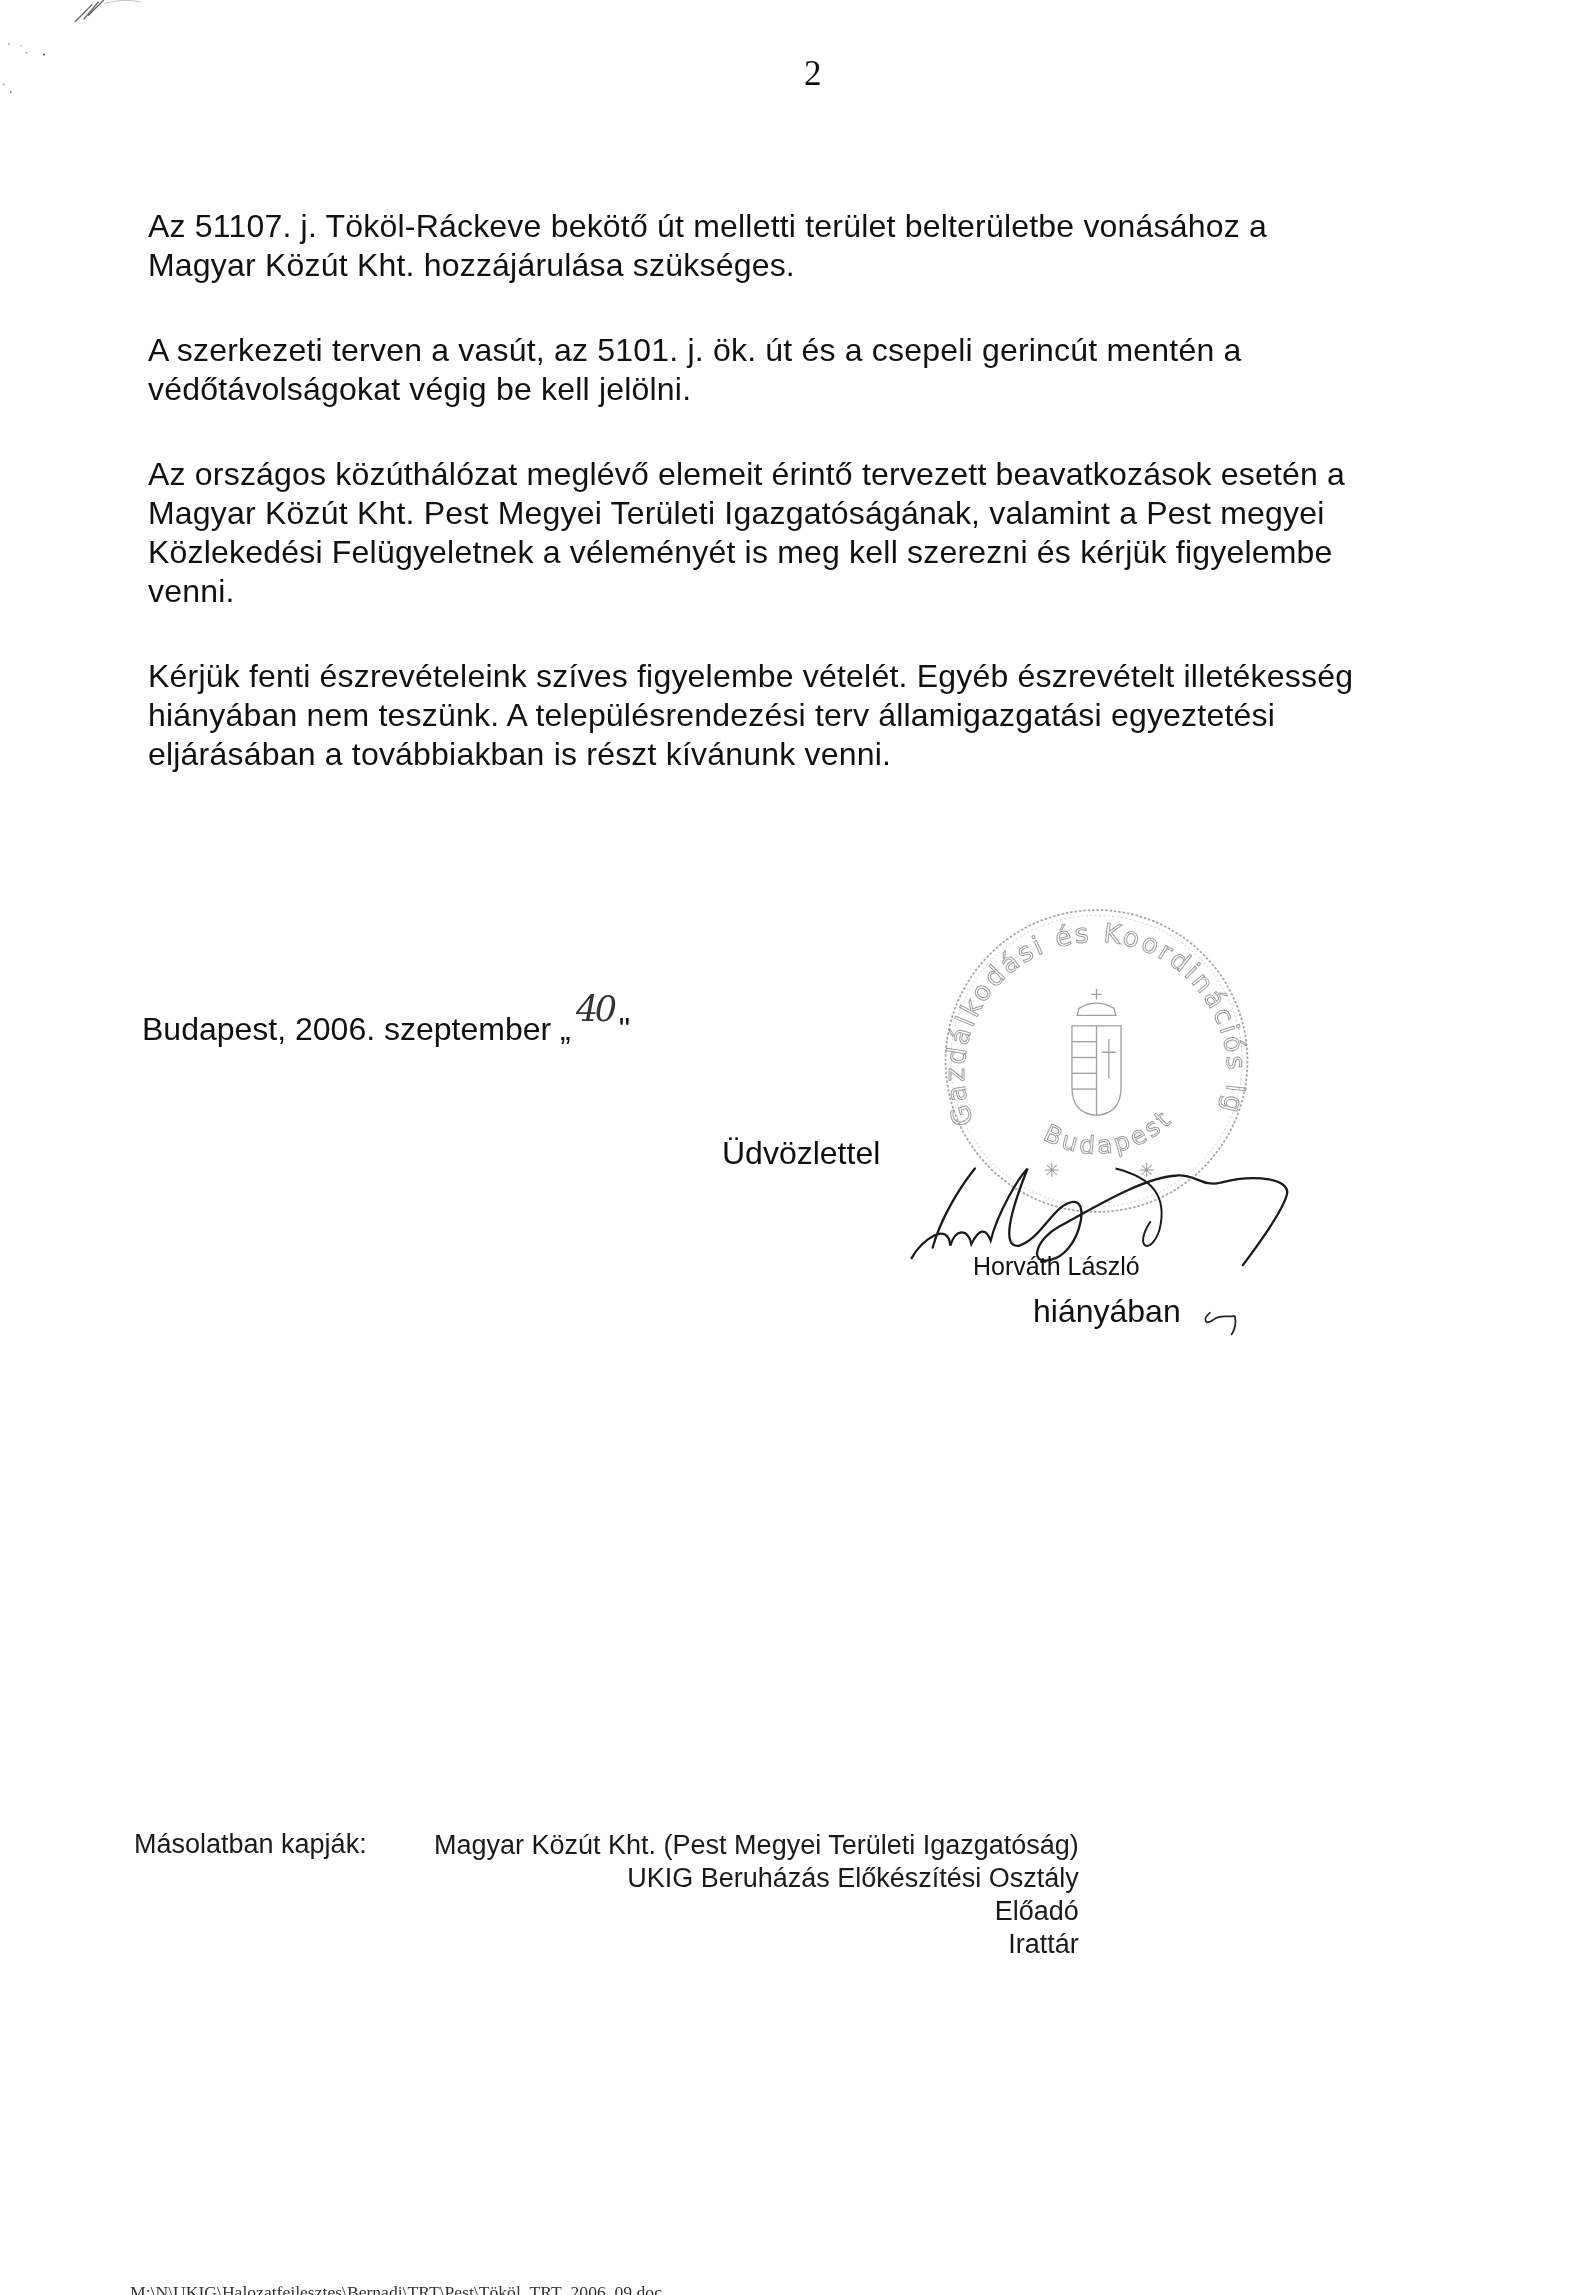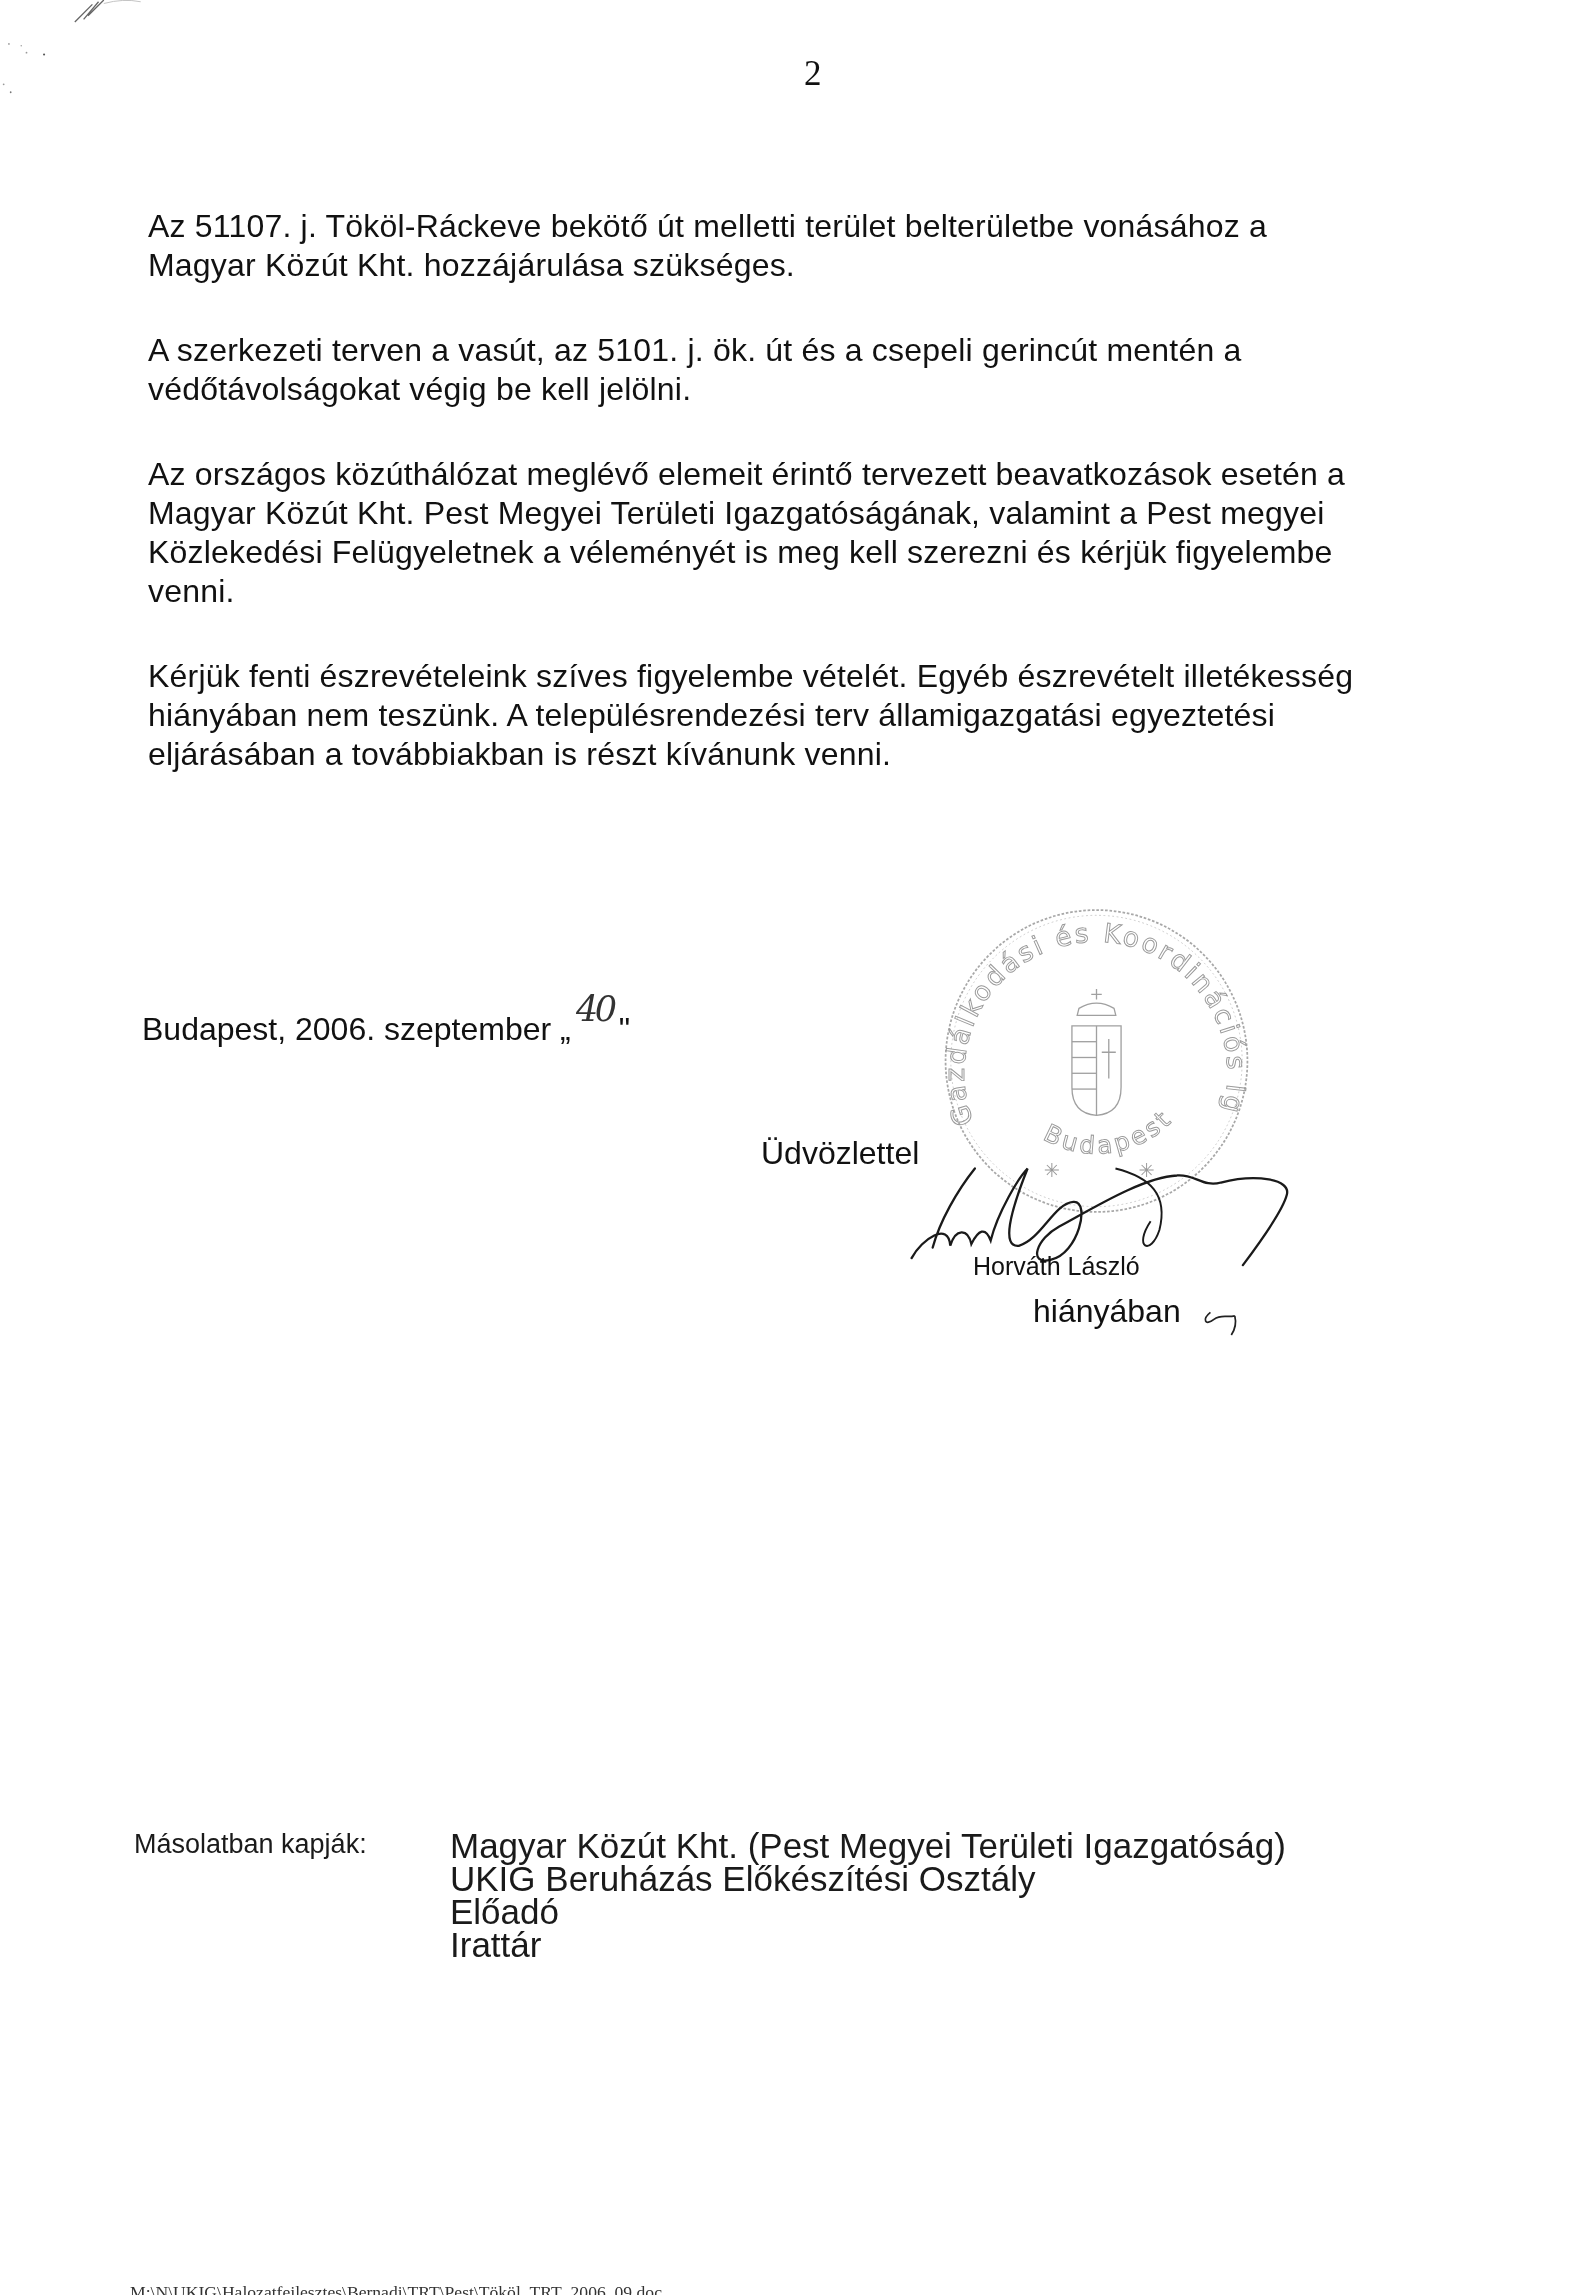--- a/index.html
+++ b/index.html
@@ -20,28 +20,28 @@
   .para { margin: 0 0 46px 0; }
   .para p { margin: 0; text-align: justify; text-align-last: left; }
   .date-line {
     position: absolute; left: 142px; top: 1009px;
     font-size: 32px; line-height: 39px;
   }
   .date-day {
     font-family: "DejaVu Serif", serif; font-style: italic; font-size: 35px;
     color: #333; position: relative; top: -19.3px; margin: 0 5.3px; letter-spacing: -3.5px;
   }
-  .greeting { position: absolute; left: 722px; top: 1135px; font-size: 32px; margin-left: 39px; }
+  .greeting { position: absolute; left: 722px; top: 1135px; font-size: 32px; }
   .signer-name { position: absolute; left: 973px; top: 1252px; font-size: 25px; }
   .signer-title { position: absolute; left: 1033px; top: 1293px; font-size: 32px; }
   .initials { position: absolute; left: 1200px; top: 1307px; }
   .stamp { position: absolute; left: 921px; top: 894px; width: 351px; height: 334px; }
   .signature { position: absolute; left: 887px; top: 1142px; width: 413px; height: 132px; }
   .cc-label { position: absolute; left: 134px; top: 1829px; font-size: 27px; color: #1a1a1a; }
-  .cc-list { position: absolute; left: 450px; top: 1829px; font-size: 35px; line-height: 33px; color: #1a1a1a; }
+  .cc-list { position: absolute; left: 434px; top: 1829px; font-size: 27px; line-height: 33px; color: #1a1a1a; text-align: right; }
   .cc-list div { margin: 0; }
   .footer-path {
     position: absolute; left: 130px; top: 2282px;
     font-family: "Liberation Serif", serif; font-size: 17.6px; color: #333;
     white-space: nowrap;
   }
 </style>
 </head>
 <body>
 

